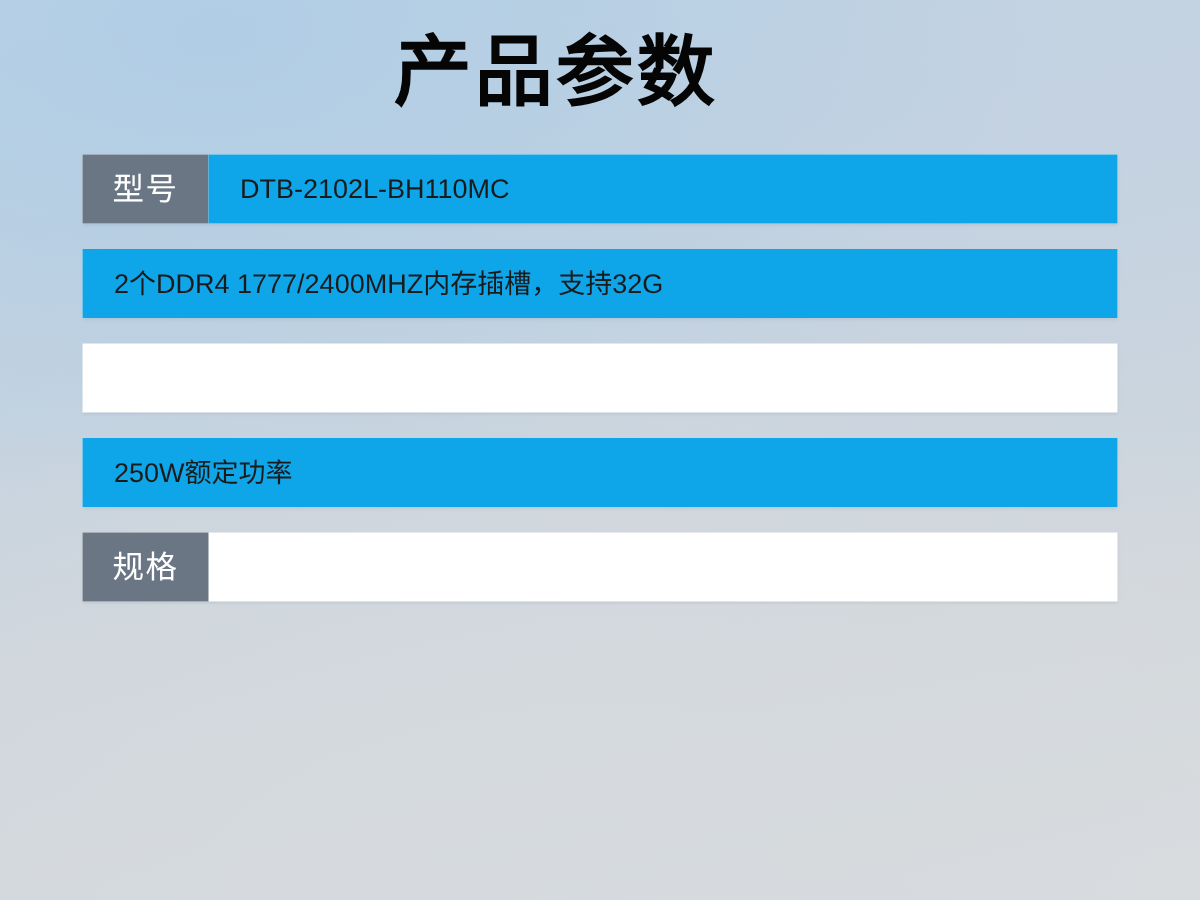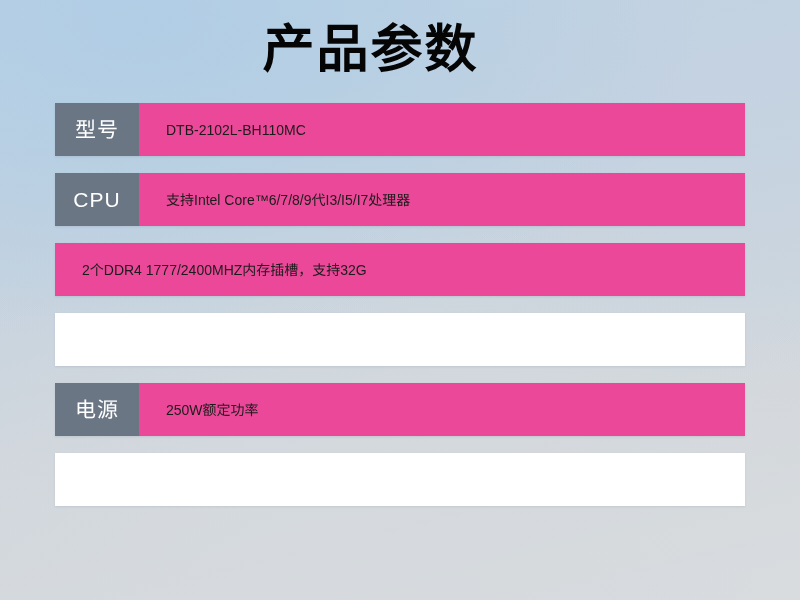--- a/index.html
+++ b/index.html
@@ -56,21 +56,21 @@
   #spec-table {
     position: absolute;
     top: 103px;
     left: 55px;
     width: 690px;
   }
 
   .spec-row {
     display: flex;
     align-items: stretch;
-    height: 53px;
+    height: 46px;
     margin-bottom: 17px;
     background: #ffffff;
     box-shadow: 0 1px 2px rgba(110,125,142,0.18);
   }
 
   .spec-row:last-child {
     margin-bottom: 0;
   }
 
   .spec-label {
@@ -83,27 +83,27 @@
     display: flex;
     align-items: center;
     justify-content: center;
     letter-spacing: 1px;
     white-space: nowrap;
     box-sizing: border-box;
   }
 
   .spec-value {
     flex: 1 1 auto;
-    background: #ec4899;
+    background: #0ea5e9;
     color: #1b1b1b;
-    font-size: 14px;
+    font-size: 18px;
     line-height: 1;
     display: flex;
     align-items: center;
-    padding-left: 27px;
+    padding-left: 21px;
     white-space: nowrap;
     overflow: hidden;
     box-sizing: border-box;
   }
 </style>
 </head>
 <body>
 
 <div id="page">
 
@@ -111,35 +111,31 @@
     <h1 id="page-title">产品参数</h1>
   </div>
 
   <div id="spec-table">
 
     <div class="spec-row">
       <div class="spec-label">型号</div>
       <div class="spec-value">DTB-2102L-BH110MC</div>
     </div>
 
-    <div class="spec-row">
-      <div class="spec-label">CPU</div>
-      <div class="spec-value">支持Intel Core™6/7/8/9代I3/I5/I7处理器</div>
-    </div>
 
     <div class="spec-row">
       <div class="spec-value">2个DDR4 1777/2400MHZ内存插槽，支持32G</div>
     </div>
 
     <div class="spec-row">
     </div>
 
 
     <div class="spec-row">
-      <div class="spec-label">电源</div>
       <div class="spec-value">250W额定功率</div>
     </div>
 
     <div class="spec-row">
+      <div class="spec-label">规格</div>
     </div>
 
   </div>
 </div>
 
 </body></html>

